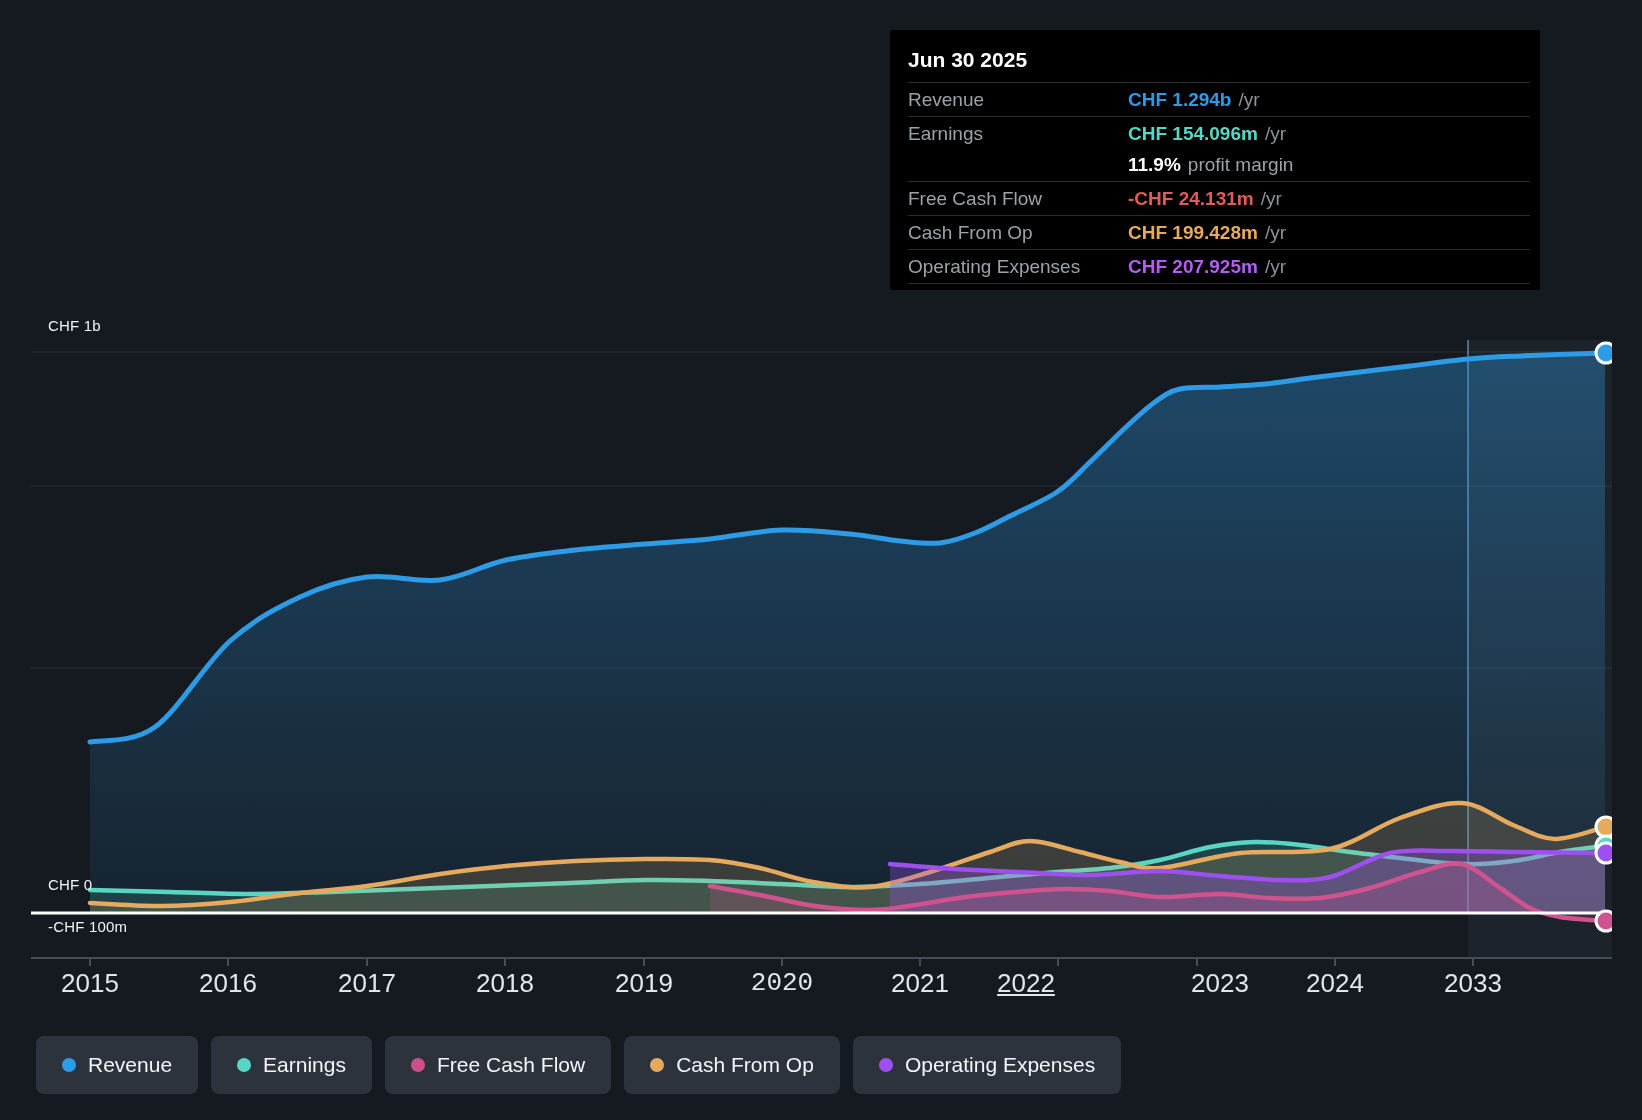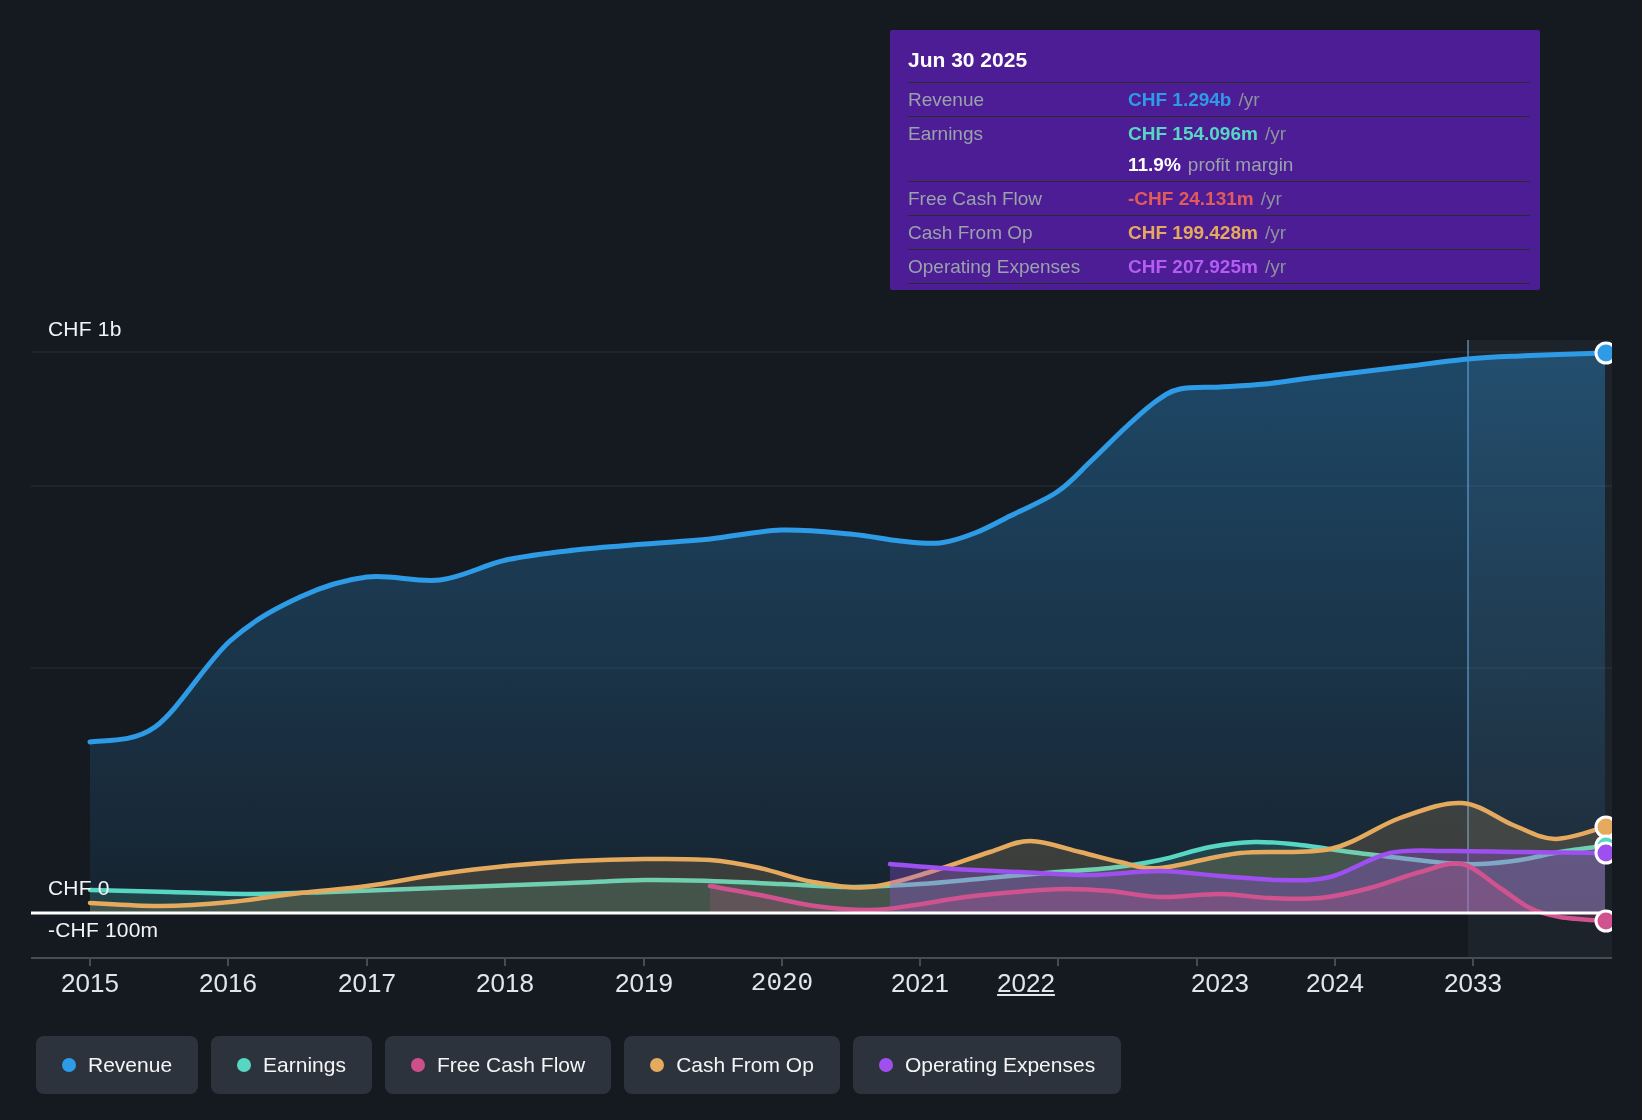--- a/index.html
+++ b/index.html
@@ -5,31 +5,31 @@
   html,body{margin:0;padding:0;background:#151a21;}
   .root{
     position:relative;width:1642px;height:1120px;overflow:hidden;
     background:#151a21;
     font-family:"Liberation Sans", sans-serif;
     -webkit-font-smoothing:antialiased;
   }
   svg{position:absolute;left:0;top:0;}
   
   .ylabel{
-    position:absolute;left:48px;color:#f2f4f6;font-size:21px;font-weight:400;
+    position:absolute;left:48px;color:#f2f4f6;font-size:15px;font-weight:400;
     letter-spacing:.2px;
   }
   .xlabel{
     position:absolute;color:#e2e6e9;font-size:26px;transform:translateX(-50%);
     top:968px;
   }
   
   .tooltip{
     position:absolute;left:890px;top:30px;width:650px;box-sizing:border-box;
-    background:#4c1d95;border-radius:2px;padding:10px 10px 6px 18px;z-index:30;
+    background:#000000;border-radius:2px;padding:10px 10px 6px 18px;z-index:30;
   }
   .tt-title{color:#ffffff;font-size:21px;font-weight:700;padding:8px 0 10px 0;}
   .tt-row{
     display:flex;align-items:center;min-height:33px;
     border-top:1px solid #2b2b2b;font-size:19px;
   }
   .tt-row.no-sep{border-top:none;margin-top:-2px;}
   .tt-row:last-child{border-bottom:1px solid #2b2b2b;}
   .tt-label{width:220px;color:#9aa2ab;flex:none;}
   .tt-value{font-weight:700;}

